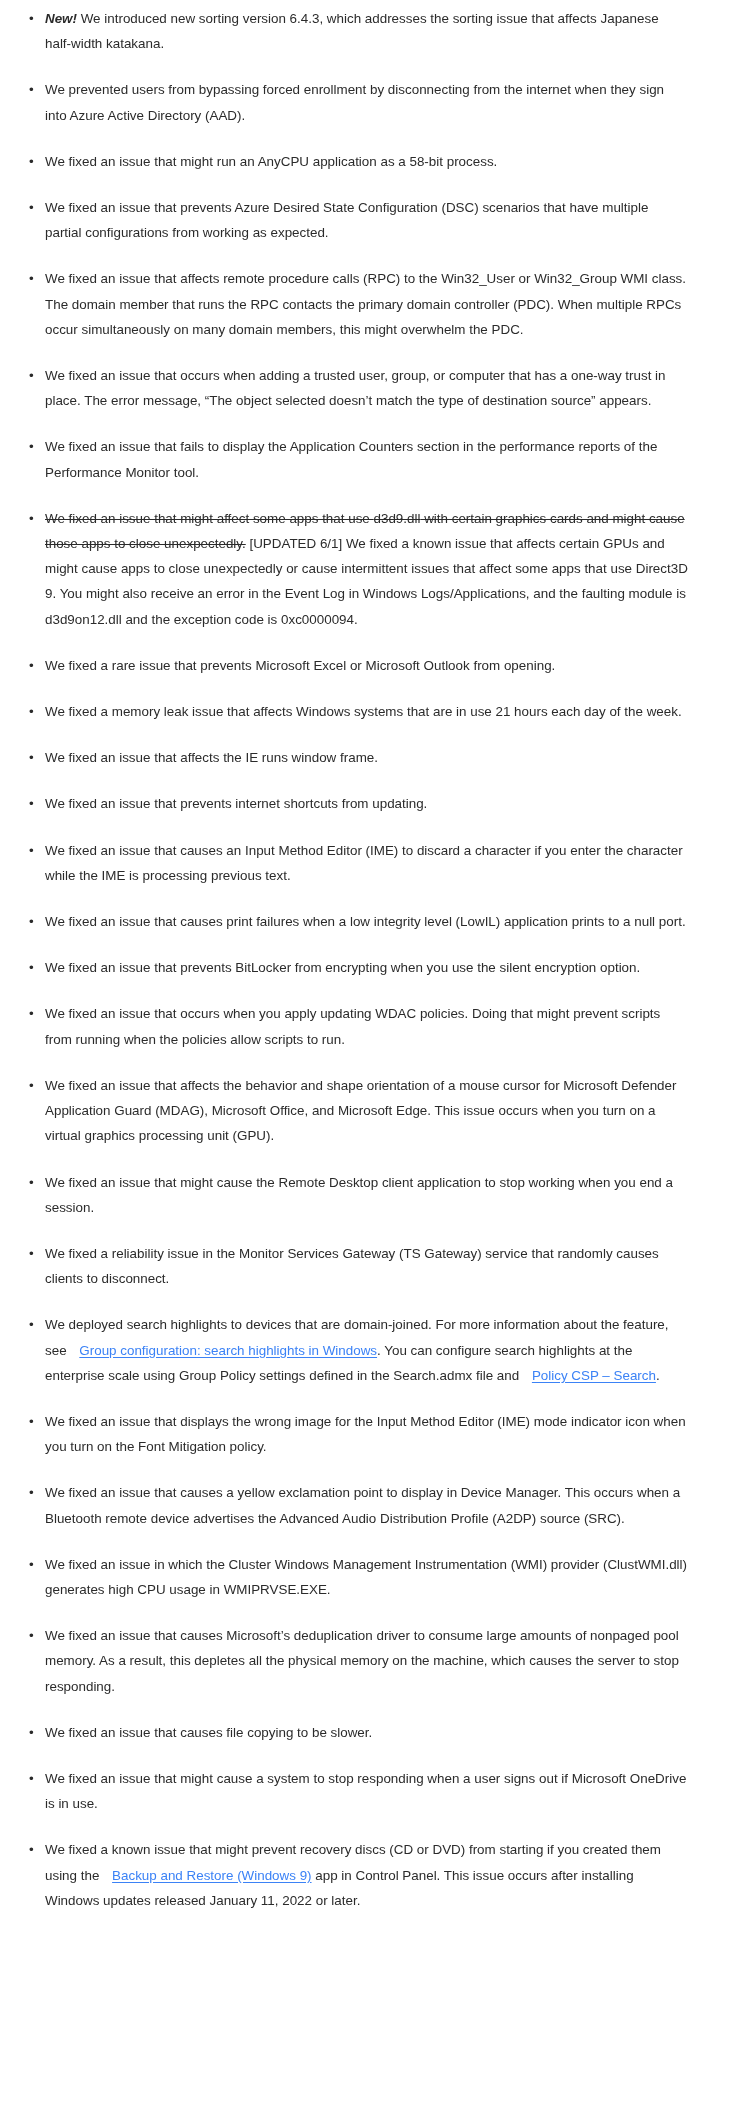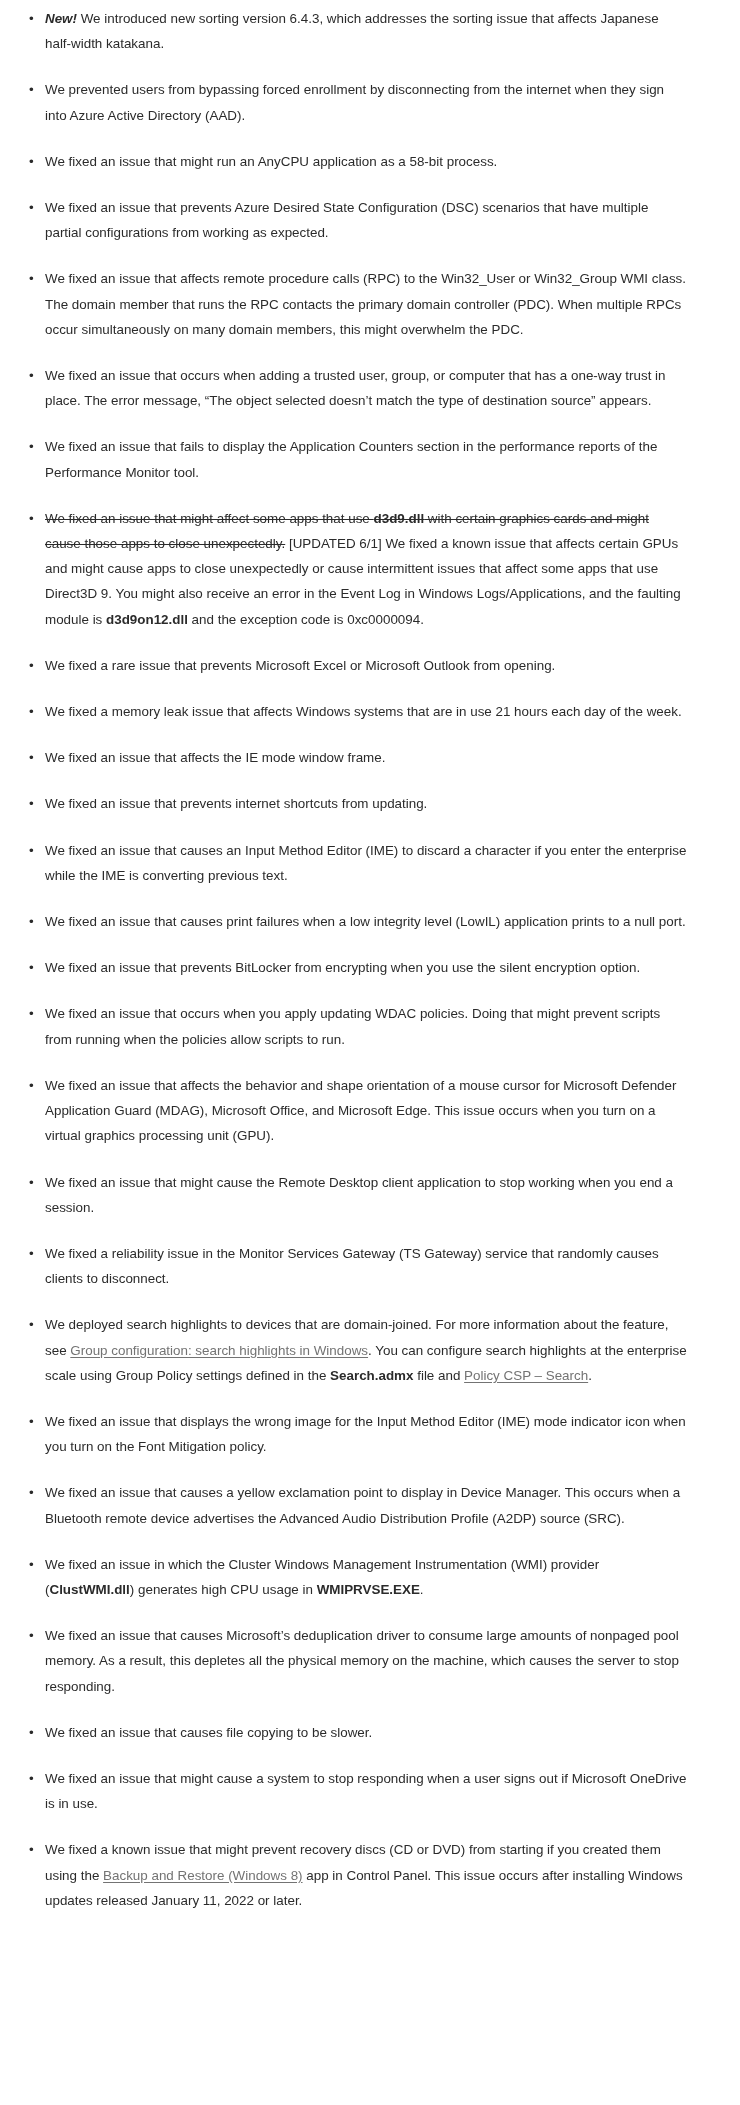--- a/index.html
+++ b/index.html
@@ -43,30 +43,31 @@
     color: #2b2b2b;
   }
   .note-body {
     display: block;
   }
   .em-new {
     font-style: italic;
     font-weight: 700;
   }
   .bold-run {
-    font-weight: 700;
+    font-weight: 400;
   }
   .struck {
     text-decoration: line-through;
     text-decoration-thickness: 1px;
   }
   a.note-link {
-    color: #737373;
+    color: #3b82f6;
     text-underline-offset: 2px;
     cursor: pointer;
+    margin-left: 9px;
   }
 </style>
 </head>
 <body>
 
 <main id="release-notes">
   <ul class="notes-list">
       <li class="note-item">
         <span class="bullet-marker">•</span>
         <span class="note-body"><span class="em-new">New!</span><span> We introduced new sorting version 6.4.3, which addresses the sorting issue that affects Japanese half-width katakana.</span></span>
@@ -102,29 +103,29 @@
       <li class="note-item">
         <span class="bullet-marker">•</span>
         <span class="note-body"><span>We fixed a rare issue that prevents Microsoft Excel or Microsoft Outlook from opening.</span></span>
       </li>
       <li class="note-item">
         <span class="bullet-marker">•</span>
         <span class="note-body"><span>We fixed a memory leak issue that affects Windows systems that are in use 21 hours each day of the week.</span></span>
       </li>
       <li class="note-item">
         <span class="bullet-marker">•</span>
-        <span class="note-body"><span>We fixed an issue that affects the IE mode window frame.</span></span>
+        <span class="note-body"><span>We fixed an issue that affects the IE runs window frame.</span></span>
       </li>
       <li class="note-item">
         <span class="bullet-marker">•</span>
         <span class="note-body"><span>We fixed an issue that prevents internet shortcuts from updating.</span></span>
       </li>
       <li class="note-item">
         <span class="bullet-marker">•</span>
-        <span class="note-body"><span>We fixed an issue that causes an Input Method Editor (IME) to discard a character if you enter the enterprise while the IME is converting previous text.</span></span>
+        <span class="note-body"><span>We fixed an issue that causes an Input Method Editor (IME) to discard a character if you enter the character while the IME is processing previous text.</span></span>
       </li>
       <li class="note-item">
         <span class="bullet-marker">•</span>
         <span class="note-body"><span>We fixed an issue that causes print failures when a low integrity level (LowIL) application prints to a null port.</span></span>
       </li>
       <li class="note-item">
         <span class="bullet-marker">•</span>
         <span class="note-body"><span>We fixed an issue that prevents BitLocker from encrypting when you use the silent encryption option.</span></span>
       </li>
       <li class="note-item">
@@ -166,16 +167,16 @@
       <li class="note-item">
         <span class="bullet-marker">•</span>
         <span class="note-body"><span>We fixed an issue that causes file copying to be slower.</span></span>
       </li>
       <li class="note-item">
         <span class="bullet-marker">•</span>
         <span class="note-body"><span>We fixed an issue that might cause a system to stop responding when a user signs out if Microsoft OneDrive is in use.</span></span>
       </li>
       <li class="note-item">
         <span class="bullet-marker">•</span>
-        <span class="note-body"><span>We fixed a known issue that might prevent recovery discs (CD or DVD) from starting if you created them using the </span><a class="note-link" href="#">Backup and Restore (Windows 8)</a><span> app in Control Panel. This issue occurs after installing Windows updates released January 11, 2022 or later.</span></span>
+        <span class="note-body"><span>We fixed a known issue that might prevent recovery discs (CD or DVD) from starting if you created them using the </span><a class="note-link" href="#">Backup and Restore (Windows 9)</a><span> app in Control Panel. This issue occurs after installing Windows updates released January 11, 2022 or later.</span></span>
       </li>
     </ul>
 </main>
 
 </body></html>

